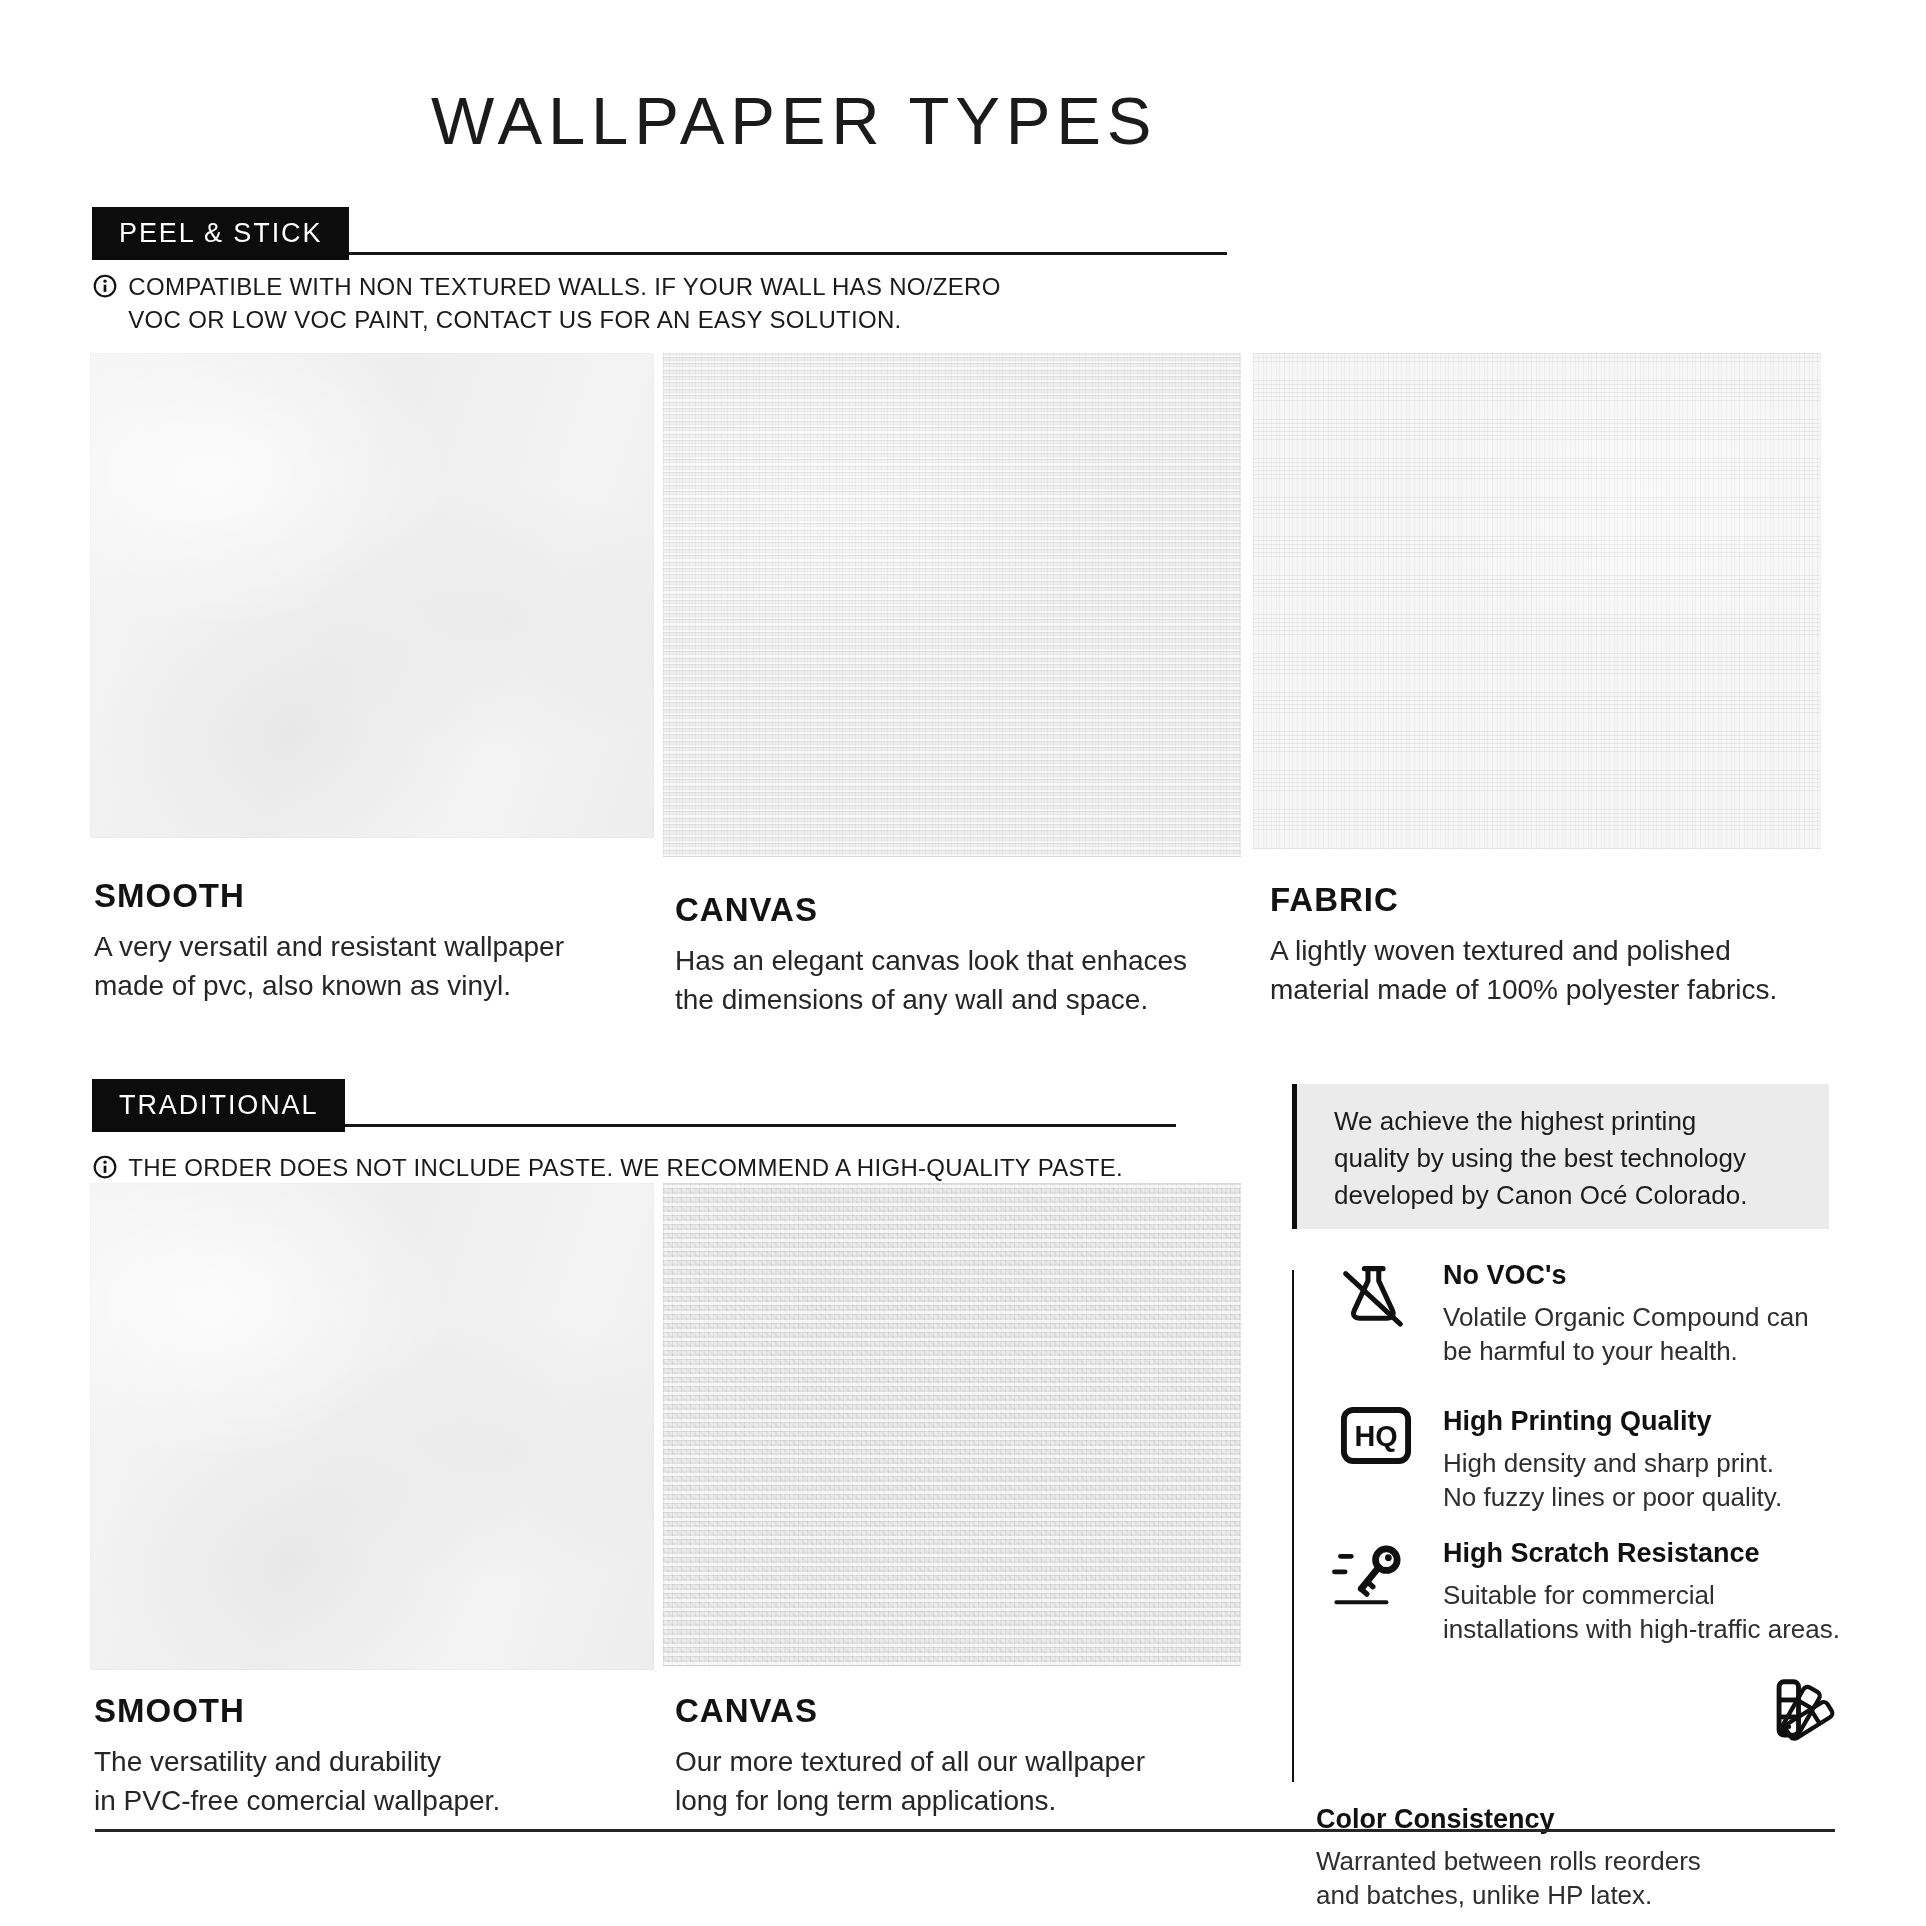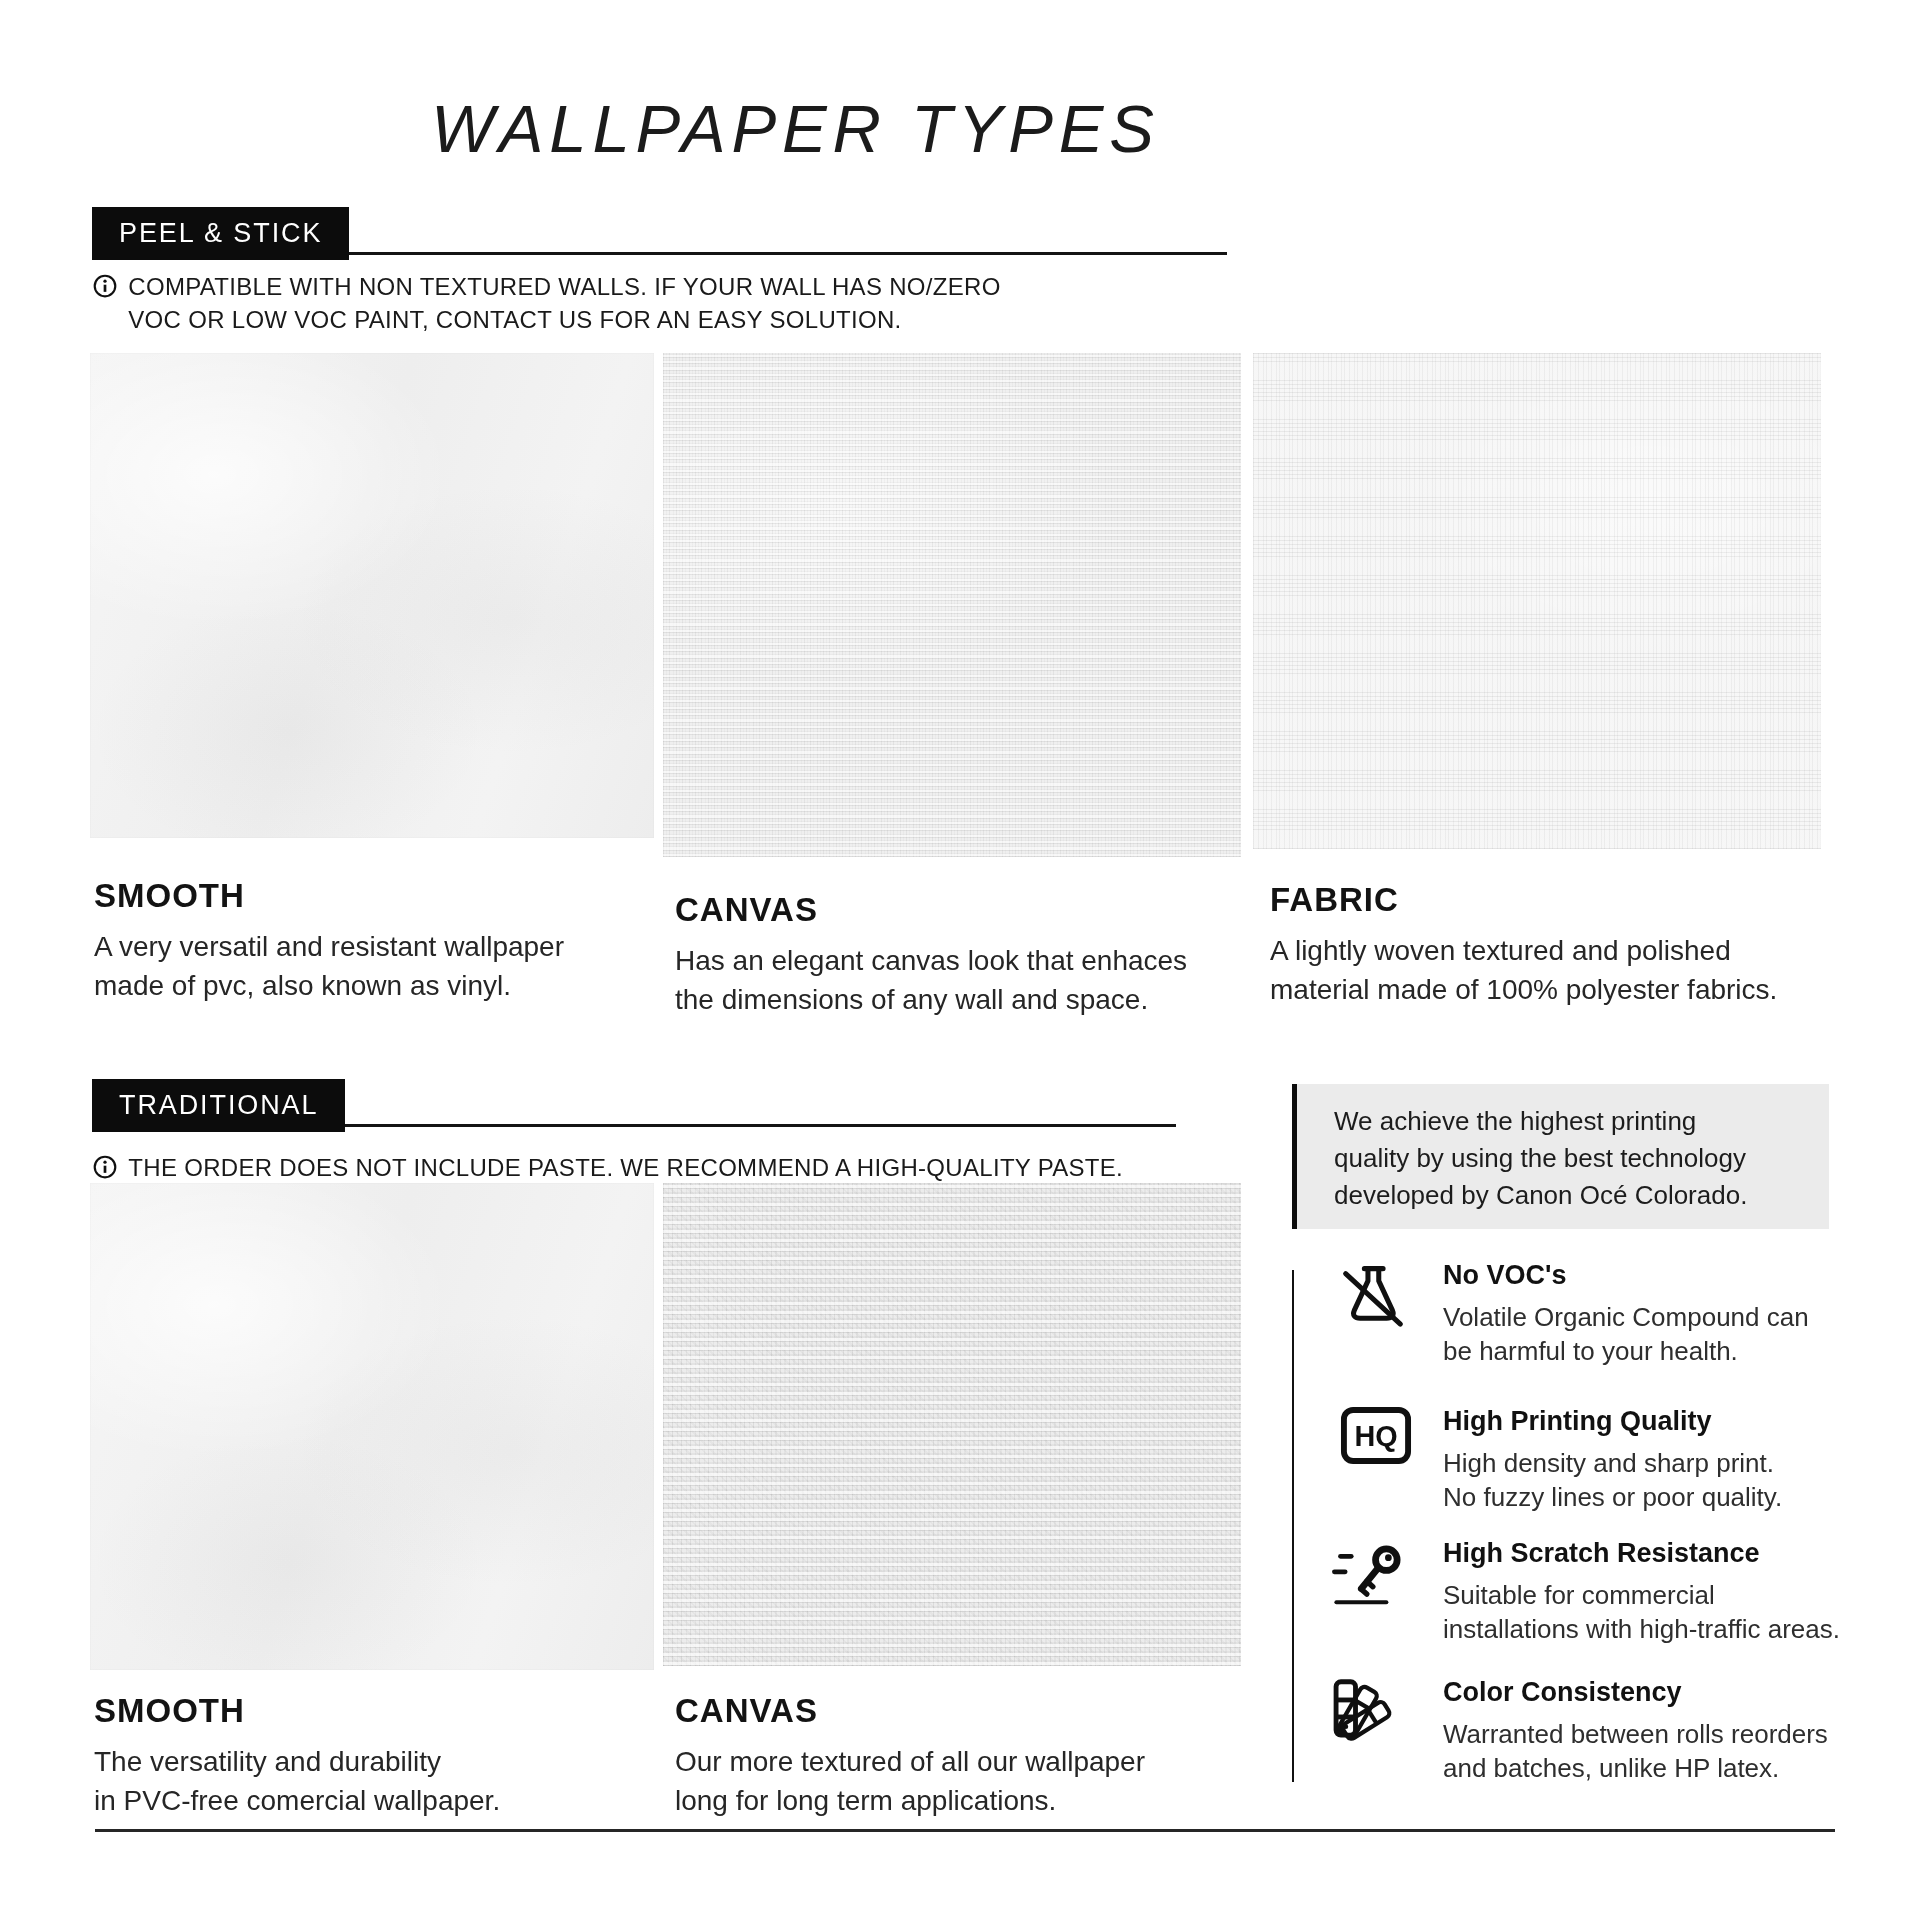--- a/index.html
+++ b/index.html
@@ -1,20 +1,20 @@
 <!DOCTYPE html>
 <html style="font-size:10.3px"><head>
 <meta charset="utf-8">
 <style>
   html,body{margin:0;padding:0;background:#ffffff;}
   .page{position:relative;width:1926px;height:1926px;background:#ffffff;overflow:hidden;
         font-family:"Liberation Sans","DejaVu Sans",sans-serif;color:#161616;}
   .abs{position:absolute;}
 
-  .page-title{left:431px;top:90px;font-size:67px;font-weight:400;letter-spacing:5.8px;color:#1b1b1b;white-space:nowrap;font-style:italic;}
+  .page-title{left:431px;top:82px;font-size:67px;font-weight:400;letter-spacing:5.8px;color:#1b1b1b;white-space:nowrap;}
 
   .badge{background:#0c0c0c;color:#ffffff;height:53px;display:flex;align-items:center;
          padding:0 27px;font-size:27px;font-weight:500;letter-spacing:1.9px;z-index:2;white-space:nowrap;}
   .badge-peel{left:92px;top:207px;}
   .badge-trad{left:92px;top:1079px;}
   .rule{background:#141414;height:3.2px;}
   .rule-peel{left:92px;top:252px;width:1135px;}
   .rule-trad{left:92px;top:1124px;width:1084px;}
 
   .note{display:flex;gap:10.3px;font-size:24px;line-height:33px;letter-spacing:0.3px;color:#1a1a1a;}
@@ -65,21 +65,21 @@
   .wb3{left:1270px;top:881px;}
   .wb4{left:94px;top:1692px;}
   .wb5{left:675px;top:1692px;}
 
   .quote-box{left:1292px;top:1084px;width:537px;height:145px;background:#ebebeb;
              border-left:5.8px solid #0d0d0d;box-sizing:border-box;}
   .quote-text{padding:19px 26px 0 37px;font-size:26px;line-height:37px;color:#1c1c1c;}
 
   .feat-line{left:1292px;top:1270px;width:1.9px;height:512px;background:#111111;}
   .feature{left:1316px;width:539px;display:flex;gap:31px;}
-  .f1{top:1260px;} .f2{top:1406px;} .f3{top:1538px;} .f4{top:1677px;}
+  .f1{top:1260px;} .f2{top:1406px;} .f3{top:1538px;} .f4{top:1677px;flex-direction:column;}
   .f-icon{flex:0 0 96px;display:flex;justify-content:flex-end;align-items:flex-start;}
   .f-title{font-size:27px;font-weight:700;color:#111111;margin-bottom:9px;}
   .f-desc{font-size:26px;line-height:34px;color:#2e2e2e;}
 
   .bottom-rule{left:95px;top:1829px;width:1740px;height:2.6px;background:#262626;}
 </style>
 </head>
 <body>
 
 <div class="page">

